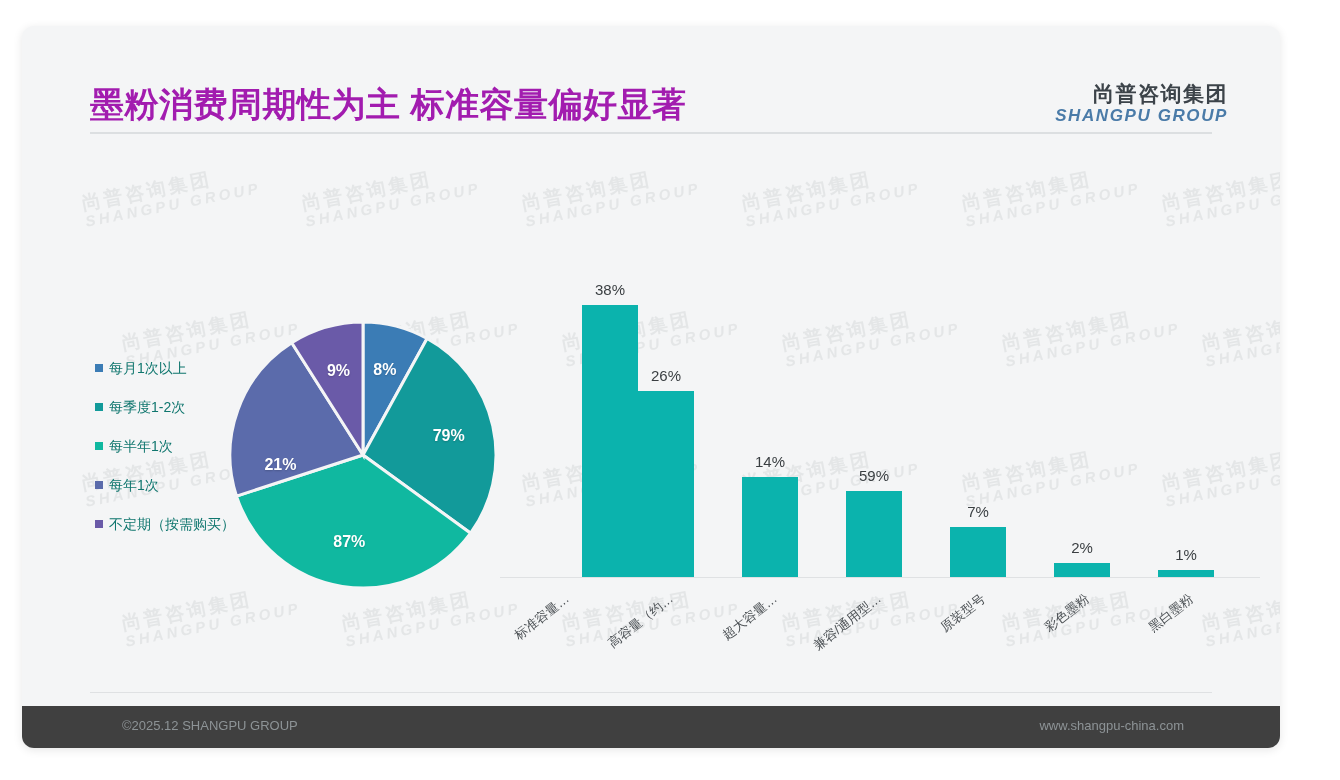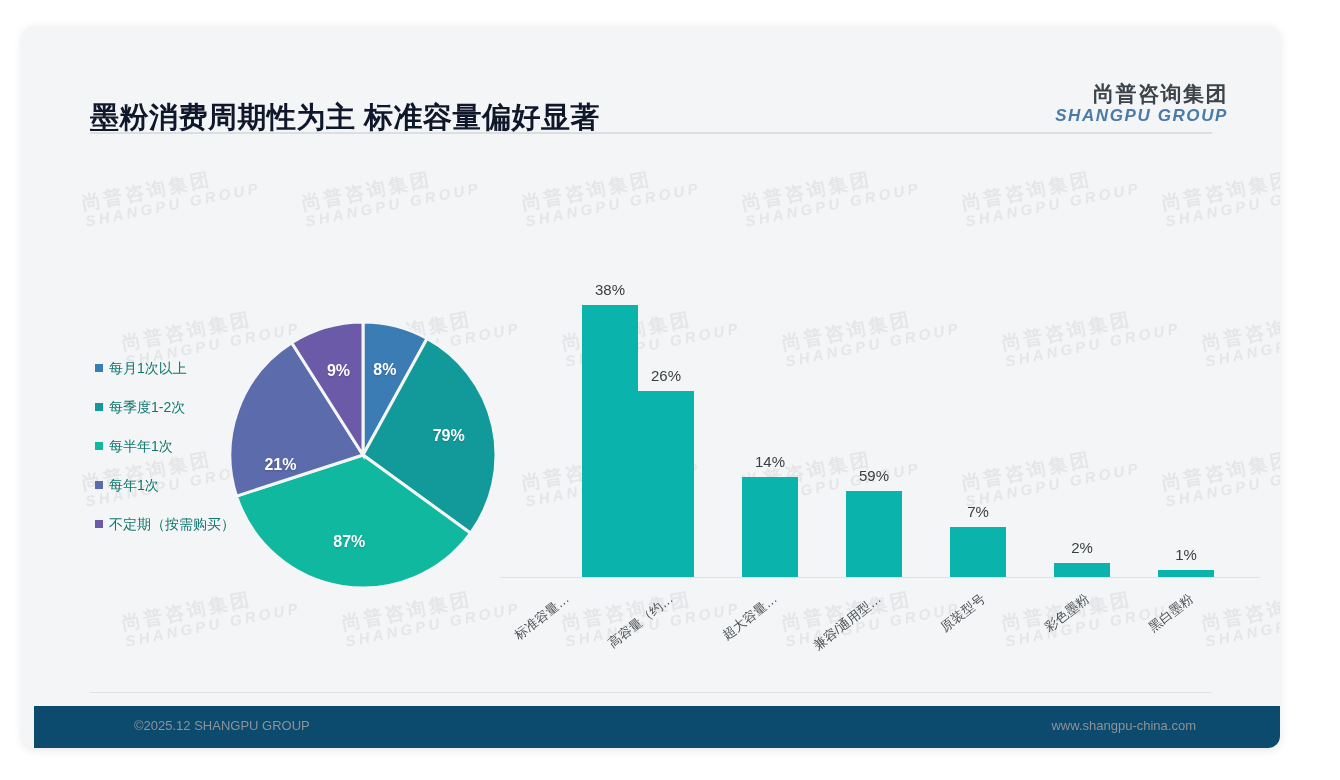--- a/index.html
+++ b/index.html
@@ -31,22 +31,22 @@
     user-select: none;
   }
   .wm .cn { font-size: 19px; letter-spacing: 3px; display: block; }
   .wm .en { font-size: 15px; letter-spacing: 3.4px; display: block; font-style: italic; }
 
   
   .header {
     position: absolute; left: 0; top: 0; width: 100%; height: 96px; z-index: 4;
   }
   .slide-title {
-    position: absolute; left: 68px; top: 72px;
-    font-size: 29px; font-weight: 700; color: #0f172a;
+    position: absolute; left: 68px; top: 56px;
+    font-size: 34px; font-weight: 700; color: #a21caf;
     letter-spacing: 0.5px;
   }
   .logo { position: absolute; right: 52px; top: 56px; text-align: right; }
   .logo-cn {
     font-size: 21px; font-weight: 700; color: #3c4349; letter-spacing: 1.5px;
     line-height: 1.15;
   }
   .logo-en {
     font-size: 17px; font-weight: 700; font-style: italic; color: #4a7ba8;
     letter-spacing: 1.6px; line-height: 1.15;
@@ -105,22 +105,22 @@
   
   .footer-rule {
     position: absolute; left: 68px; top: 666px; width: 1122px; height: 1px;
     background: #dfe1e3; z-index: 4;
   }
   .sample-note {
     position: absolute; left: 112px; top: 680px; z-index: 4;
     font-size: 13px; color: #5b6266;
   }
   .bottombar {
-    position: absolute; left: 12px; bottom: 0; width: 100%; height: 42px;
-    background: #0c4a6e; z-index: 4;
+    position: absolute; left: 0; bottom: 0; width: 100%; height: 42px;
+    background: #404040; z-index: 4;
   }
   .copyright {
     position: absolute; left: 100px; top: 12px;
     font-size: 13px; color: #8d9396;
   }
   .site {
     position: absolute; right: 96px; top: 12px;
     font-size: 13px; color: #8d9396;
   }
 </style>

